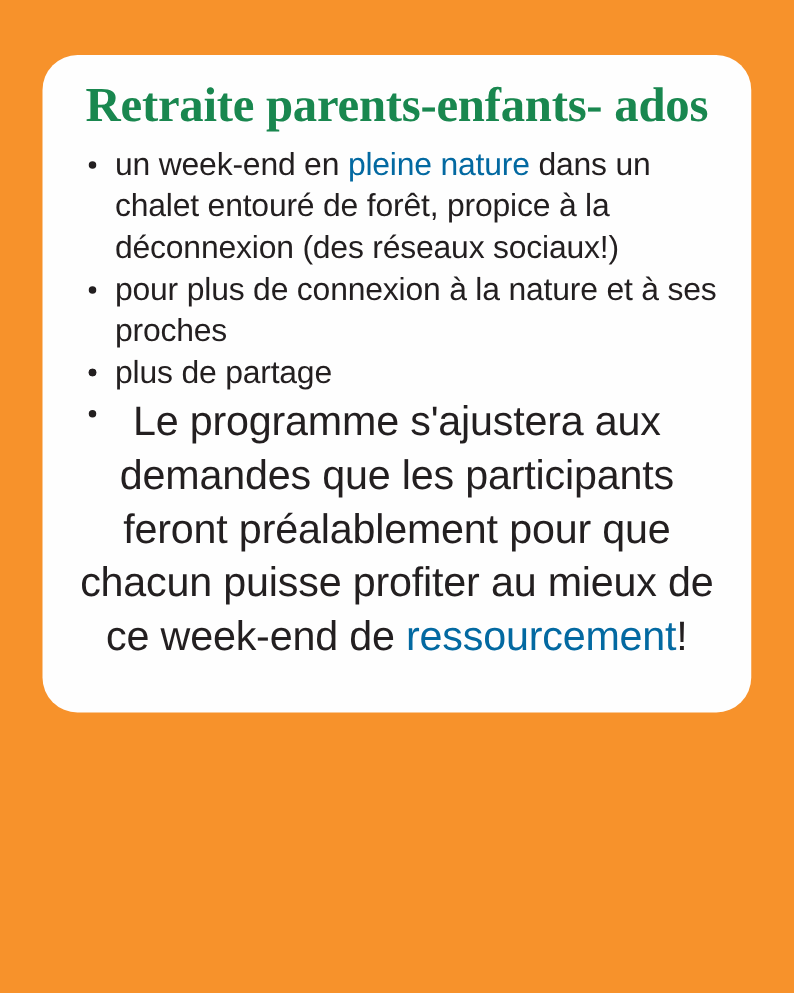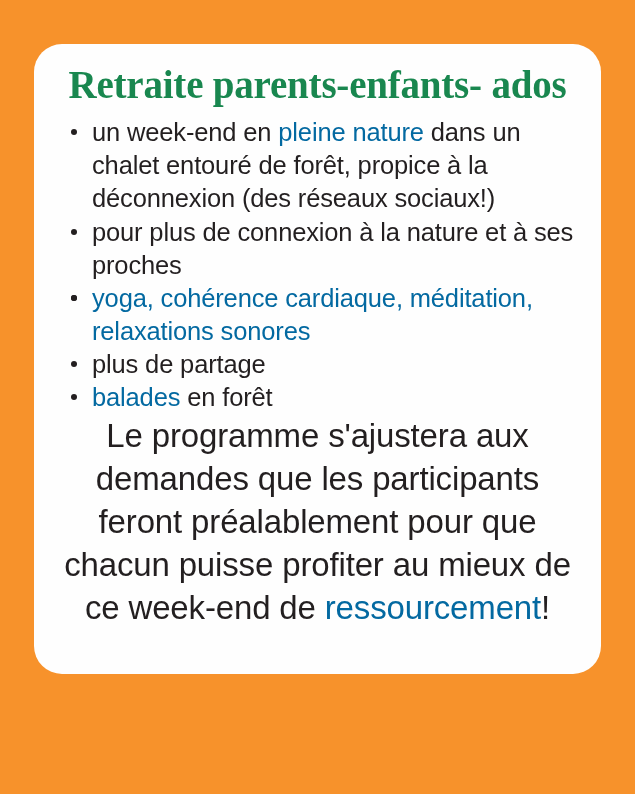--- a/index.html
+++ b/index.html
@@ -18,21 +18,21 @@
     width: 635px;
     height: 794px;
     background: #F7922B;
     box-sizing: border-box;
   }
   .card {
     position: absolute;
     left: 34px;
     top: 44px;
     width: 567px;
-    height: 630px;
+    height: 526px;
     background: #FEFEFE;
     border-radius: 28px;
     box-sizing: border-box;
     padding: 14px 18px 10px 18px;
     overflow: hidden;
   }
   .card-title {
     color: #19874F;
     font-family: "Liberation Serif", "DejaVu Serif", serif;
     font-weight: bold;
@@ -88,21 +88,20 @@
 
     <div class="card-title">
       <span>Retraite parents-enfants-</span>
       <span>ados</span>
     </div>
 
     <ul class="bullet-list" id="bullet-list">
         <li class="bullet-item"><span class="bullet-dot"></span><span><span>un week-end en </span><span class="hl">pleine nature</span><span> dans un chalet entouré de forêt, propice à la déconnexion (des réseaux sociaux!)</span></span></li>
         <li class="bullet-item"><span class="bullet-dot"></span><span><span>pour plus de connexion à la nature et à ses proches</span></span></li>
         <li class="bullet-item"><span class="bullet-dot"></span></li>
-        <li class="bullet-item all-hl"><span class="bullet-dot"></span><span><span class="hl">yoga, cohérence cardiaque, méditation, relaxations sonores</span></span></li>
         <li class="bullet-item"><span class="bullet-dot"></span><span><span>plus de partage</span></span></li>
-        <li class="bullet-item"><span class="bullet-dot"></span><span><span class="hl">balades</span><span> en forêt</span></span></li>
+        <li class="bullet-item"><span class="bullet-dot"></span></li>
       </ul>
 
     <p class="closing" id="closing"><span>Le programme s'ajustera aux demandes que les participants feront préalablement pour que chacun puisse profiter au mieux de ce week-end de </span><span class="hl">ressourcement</span><span>!</span></p>
 
   </div>
 </div>
 
 </body></html>

